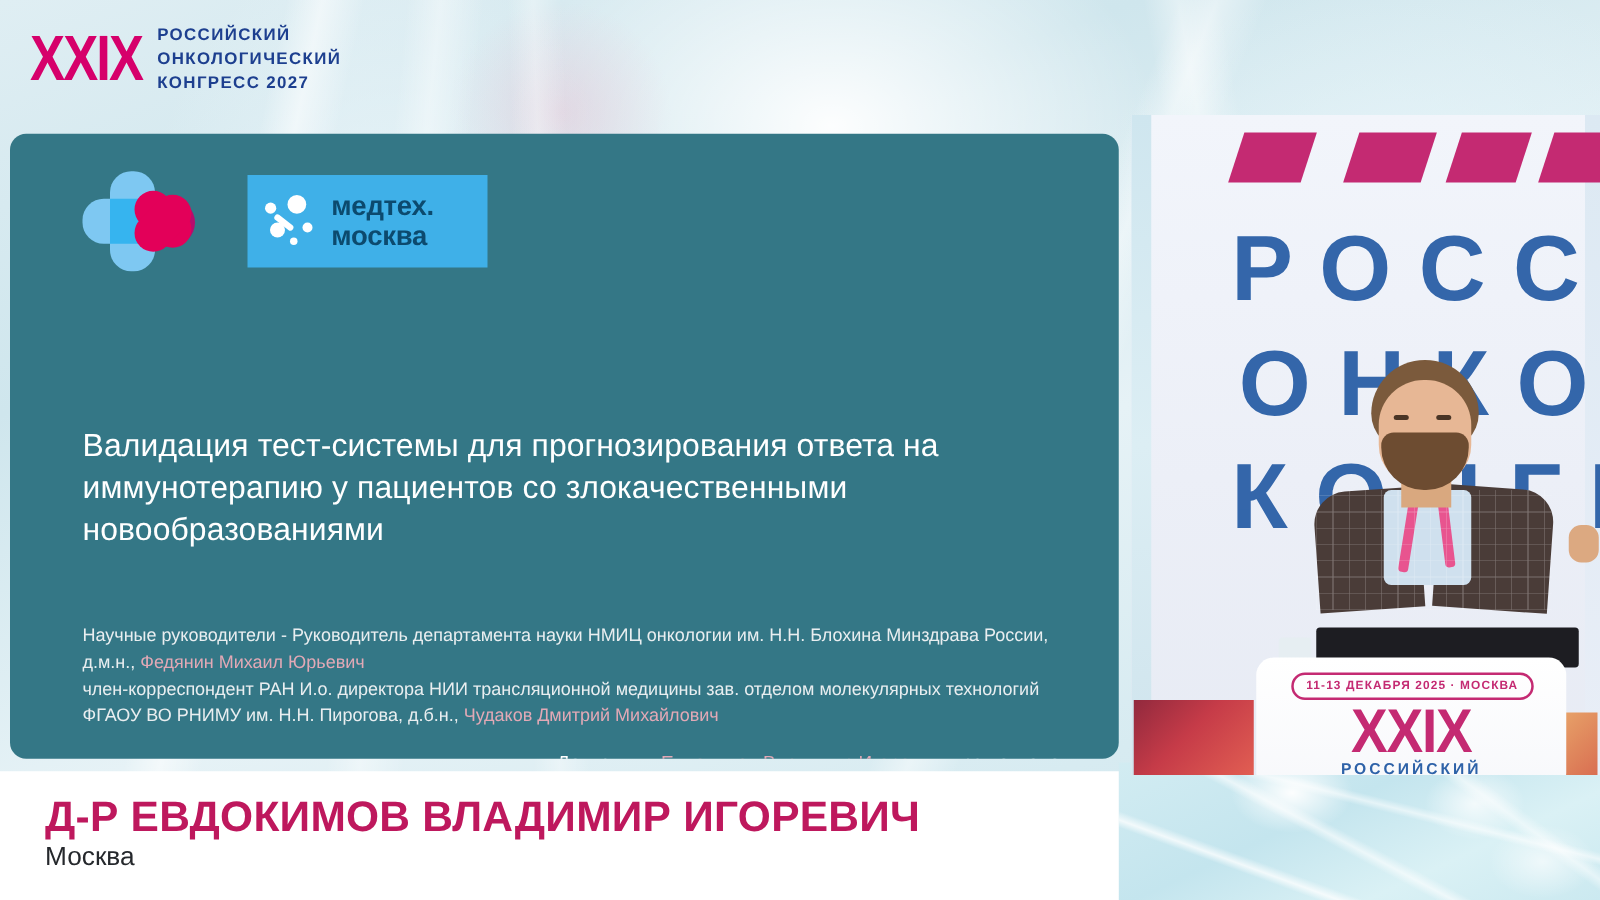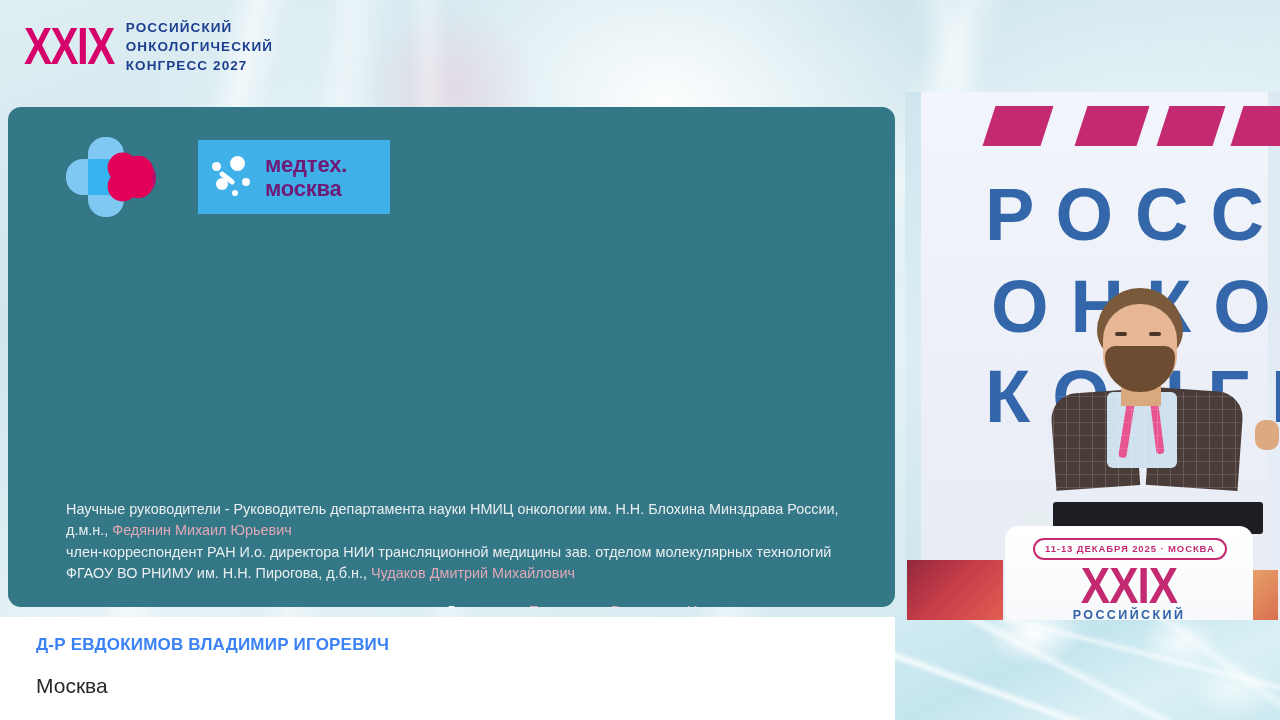--- a/index.html
+++ b/index.html
@@ -156,21 +156,21 @@
   .molecule .d1 { width: 9px;  height: 9px;  left: 0px;  top: 8px; }
   .molecule .d2 { width: 15px; height: 15px; left: 18px; top: 2px; }
   .molecule .d3 { width: 12px; height: 12px; left: 4px;  top: 24px; }
   .molecule .d4 { width: 6px;  height: 6px;  left: 20px; top: 36px; }
   .molecule .d5 { width: 8px;  height: 8px;  left: 30px; top: 24px; }
   .molecule .bar {
     position:absolute; left: 8px; top: 16px; width: 18px; height: 5px;
     background:#fff; border-radius: 3px; transform: rotate(38deg); transform-origin: 0 50%;
   }
   .medtech-text {
-    color:#701a75; font-size: 22px; font-weight: 700; line-height: 1.07;
+    color:#0c4a6e; font-size: 22px; font-weight: 700; line-height: 1.07;
     letter-spacing: -.2px;
   }
 
   .slide-title {
     position: absolute;
     left: 58px; top: 234px;
     width: 790px;
     color: #ffffff;
     font-size: 25.5px;
     font-weight: 400;
@@ -345,21 +345,21 @@
 
   
   .caption {
     position:absolute;
     left: 0; top: 617px; width: 895px; height: 103px;
     background:#ffffff;
     z-index: 7;
   }
   .caption-name {
     position:absolute; left: 36px; top: 18px;
-    color:#3b82f6; font-size: 17px; font-weight: 700;
+    color:#be185d; font-size: 34px; font-weight: 700;
     letter-spacing: .2px; white-space: nowrap;
   }
   .caption-city {
     position:absolute; left: 36px; top: 57px;
     color:#25282c; font-size: 21px; font-weight: 400;
   }
 </style>
 </head>
 <body>
 
@@ -402,20 +402,21 @@
             <span class="d4"></span>
             <span class="d5"></span>
         </span>
         <span class="medtech-text">
           <span>медтех.</span><br>
           <span>москва</span>
         </span>
       </div>
     </div>
 
+    <div class="slide-title">Валидация тест-системы для прогнозирования ответа на иммунотерапию у пациентов со злокачественными новообразованиями</div>
 
     <div class="slide-supervisors"><span>Научные руководители - Руководитель департамента науки НМИЦ онкологии им. Н.Н. Блохина Минздрава России, д.м.н., </span><span class="hl">Федянин Михаил Юрьевич</span><br><span>член-корреспондент РАН И.о. директора НИИ трансляционной медицины зав. отделом молекулярных технологий ФГАОУ ВО РНИМУ им. Н.Н. Пирогова, д.б.н., </span><span class="hl">Чудаков Дмитрий Михайлович</span></div>
 
     <div class="slide-speaker">
       <div class="line1"><span>Докладчик: </span><span class="hl">Евдокимов Владимир Игоревич</span><span>, врач-онколог,</span></div>
 
     </div>
   </div>
 
   <div class="video">

